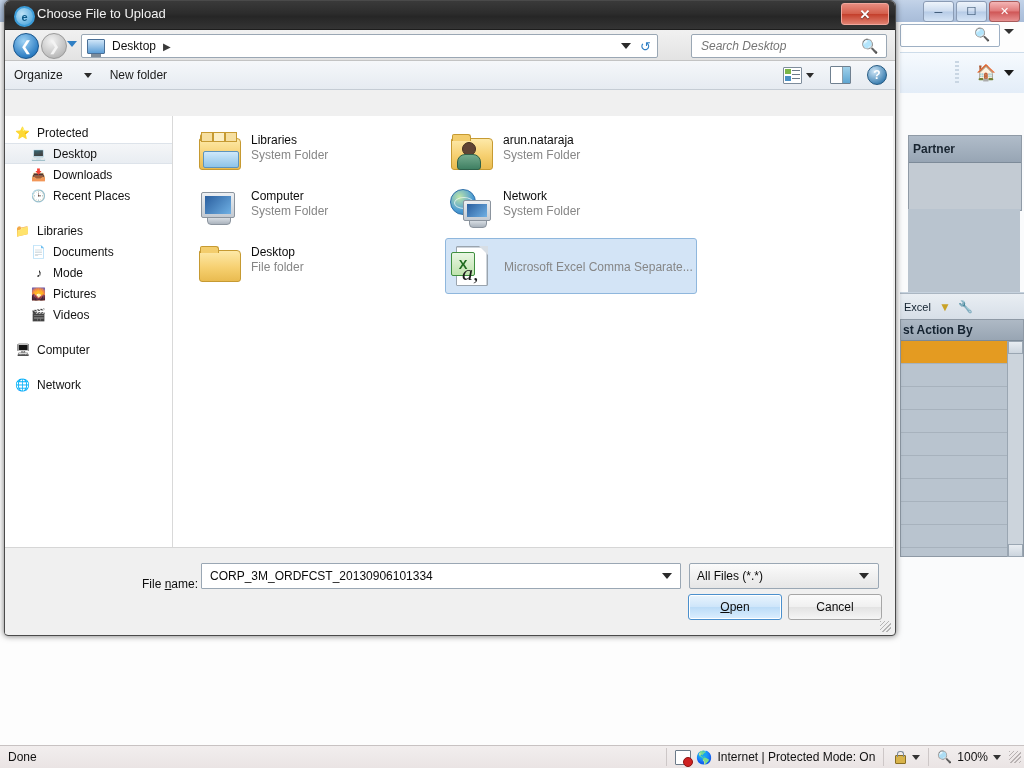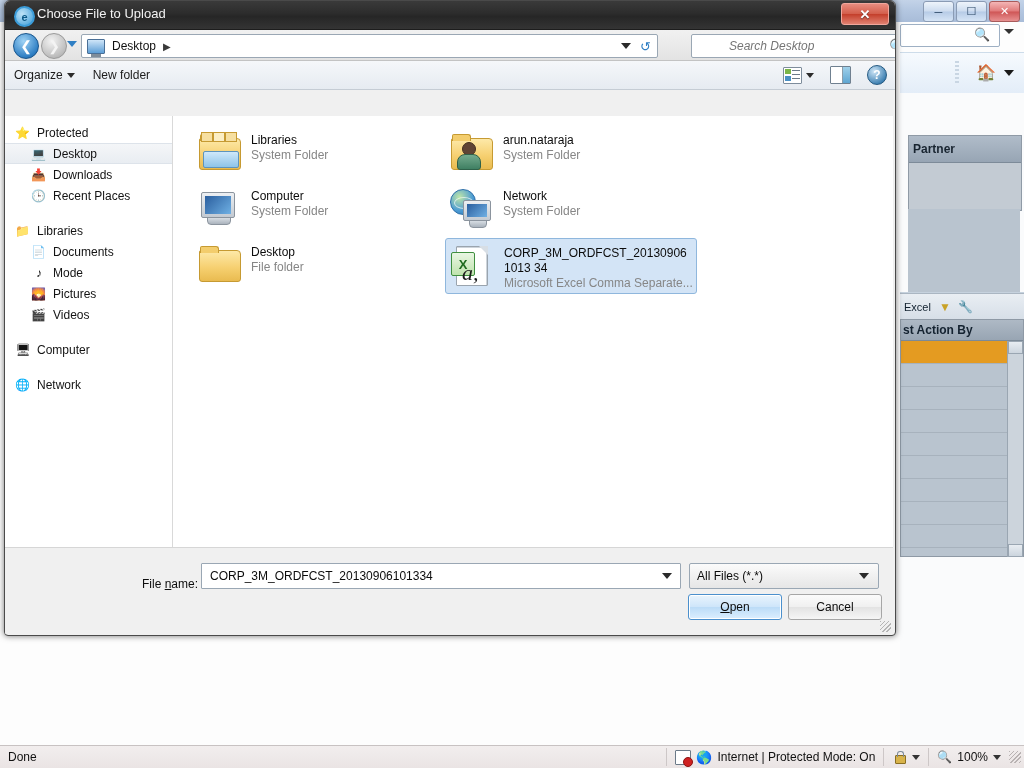--- a/index.html
+++ b/index.html
@@ -120,28 +120,28 @@
      border:1px solid #9aa7b4;border-radius:2px;display:flex;align-items:center;}
   .addr-ico{width:16px;height:13px;margin-left:5px;border:1px solid #4a6f96;border-radius:1px;
      background:linear-gradient(180deg,#cfe5f8,#5c9ed6);position:relative;}
   .addr-ico:after{content:"";position:absolute;left:3px;bottom:-4px;width:10px;height:3px;background:#7f8c99;}
   .addr-crumb{margin-left:7px;font-size:12px;color:#101010;}
   .addr-sep{margin-left:7px;font-size:10px;color:#3a3a3a;}
   .addr-caret{position:absolute;right:26px;top:8px;width:0;height:0;
      border-left:5px solid transparent;border-right:5px solid transparent;border-top:6px solid #2b2b2b;}
   .addr-refresh{position:absolute;right:6px;top:4px;font-size:13px;color:#2f7fc4;}
   .srch{position:absolute;left:686px;top:4px;width:194px;height:22px;background:#fff;
-     border:1px solid #9aa7b4;border-radius:2px;display:flex;align-items:center;padding-left:28px;}
+     border:1px solid #9aa7b4;border-radius:2px;display:flex;align-items:center;}
   .srch input{border:0;outline:0;background:transparent;margin-left:7px;width:150px;
      font-family:"Liberation Sans",sans-serif;font-size:12px;font-style:italic;color:#6f6f6f;}
   .srch-mag{position:absolute;right:7px;top:3px;font-size:14px;color:#2f6ea8;}
 
   .dlg-toolbar{height:28px;background:linear-gradient(180deg,#f5f7fa 0%,#e6ebf1 100%);
      border-bottom:1px solid #c5ccd4;position:relative;display:flex;align-items:center;}
-  .tb-item{display:flex;align-items:center;gap:4px;padding:10px 9px;height:26px;font-size:12px;color:#1b1b1b;}
+  .tb-item{display:flex;align-items:center;gap:21px;padding:10px 9px;height:26px;font-size:12px;color:#1b1b1b;}
   .tb-caret{width:0;height:0;border-left:4px solid transparent;border-right:4px solid transparent;
      border-top:5px solid #2b2b2b;}
   .tb-right{position:absolute;right:8px;top:0;height:28px;display:flex;align-items:center;gap:4px;}
   .ico-views{width:17px;height:15px;border:1px solid #7d8c9b;background:#fff;border-radius:1px;
      position:relative;overflow:hidden;}
   .ico-views:before{content:"";position:absolute;left:1px;top:1px;width:6px;height:5px;background:#7ab648;}
   .ico-views:after{content:"";position:absolute;left:1px;top:8px;width:6px;height:5px;background:#4a90c4;}
   .ico-views i{position:absolute;right:1px;top:2px;width:8px;height:1px;background:#6b7a88;
      box-shadow:0 4px 0 #6b7a88,0 8px 0 #6b7a88;}
   .ico-pane{width:19px;height:16px;border:1px solid #6f8090;border-radius:1px;background:#fff;
@@ -491,21 +491,21 @@
           </span>
         </div>
 
         <div class="fl-item sel">
           <span class="fl-ico">
             <span class="g-doc"></span>
             <span class="g-xls">X</span>
             <span class="g-a">a,</span>
           </span>
           <span class="fl-txt">
-            <span class="fl-name">CORP_3M_ORDFCST_201309061013 34</span><br>
+            <br>
             <span class="fl-sub">Microsoft Excel Comma Separate...</span>
           </span>
         </div>
 
       </div>
     </div>
   </div>
 
   <div class="dlg-bottom"></div>
 

